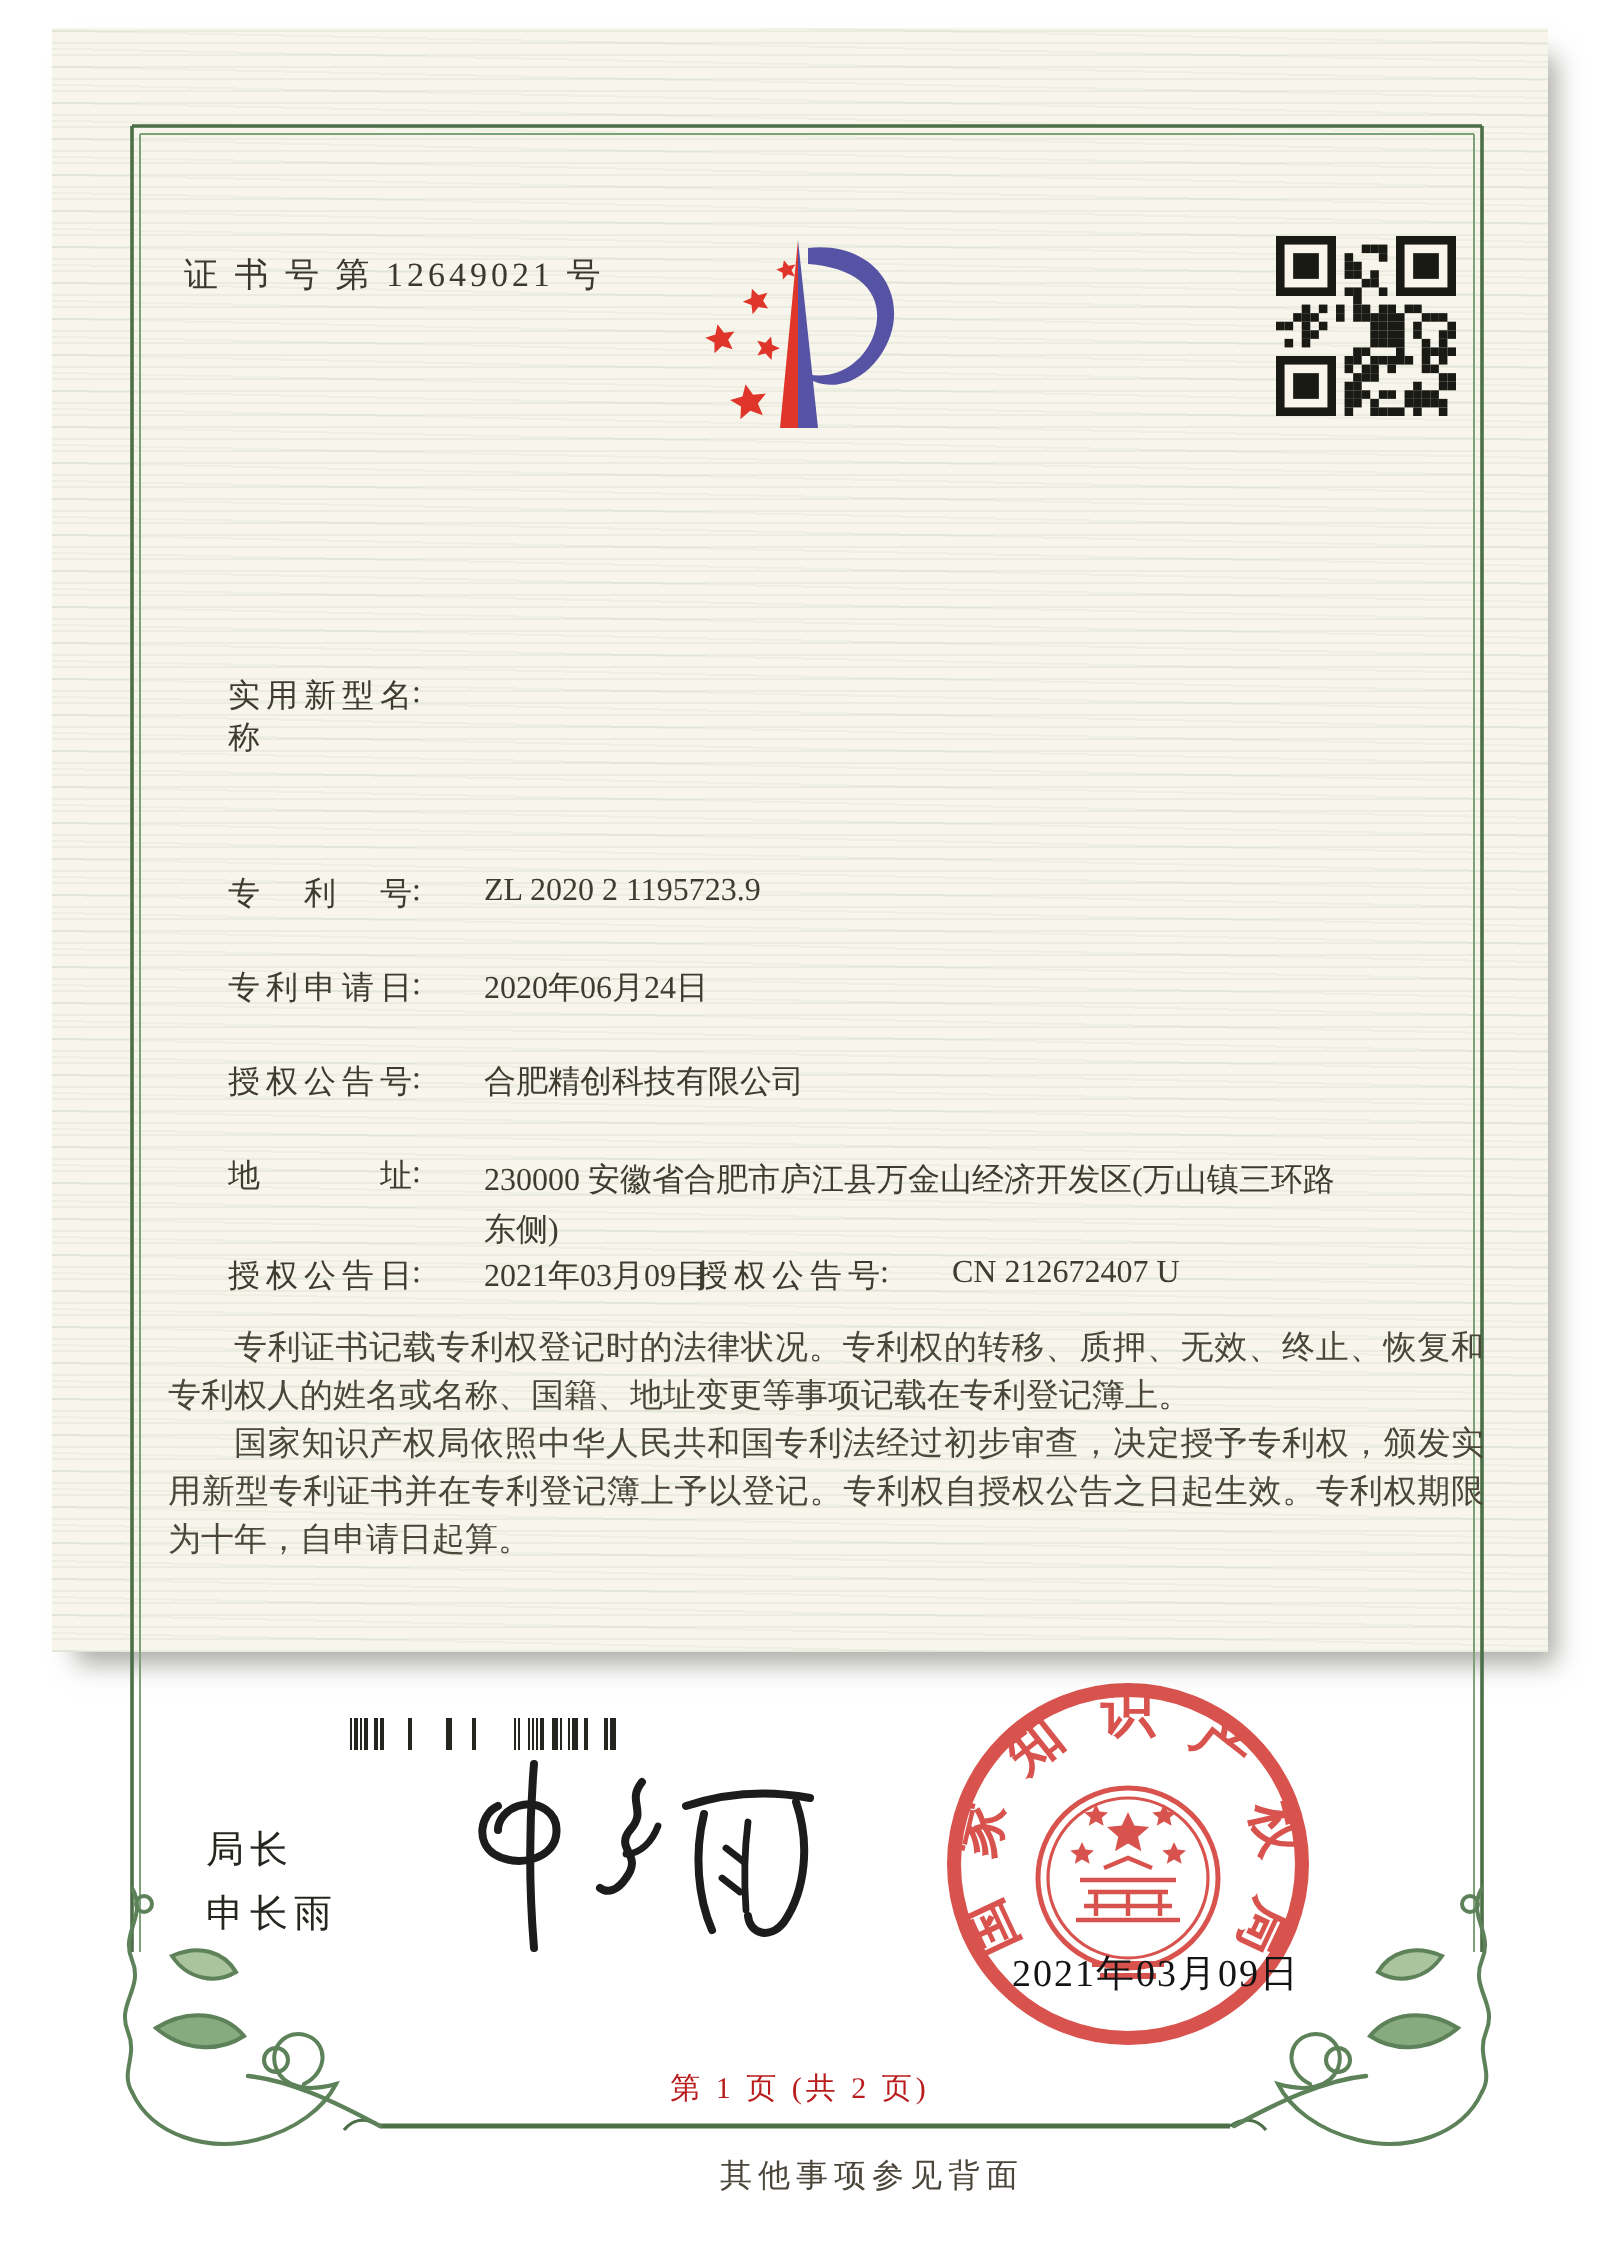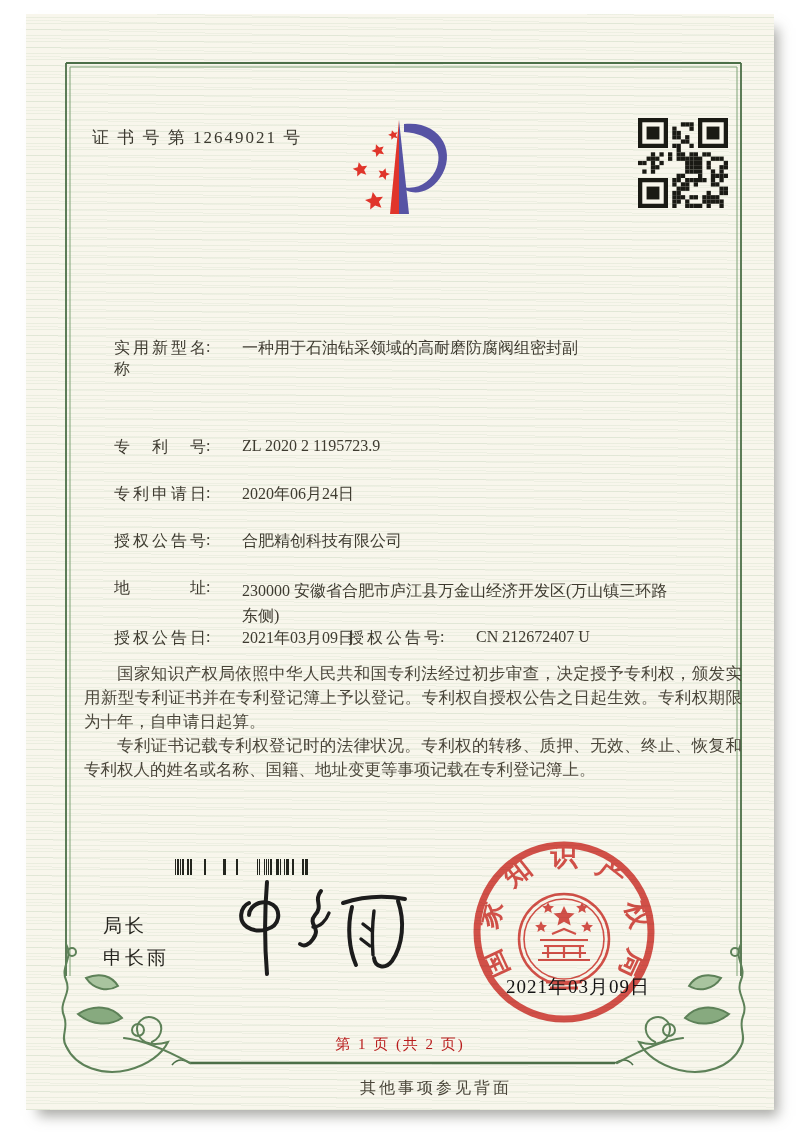--- a/index.html
+++ b/index.html
@@ -2,21 +2,21 @@
 <html><head>
 <meta charset="utf-8">
 <style>
   html,body{margin:0;padding:0;}
   body{
     width:800px;height:1132px;position:relative;background:#ffffff;
     font-family:"Liberation Serif","DejaVu Serif",serif;
     overflow:hidden;
   }
   .page{
-    position:absolute;left:26px;top:14px;width:748px;height:1096px;
+    position:absolute;left:26px;top:14px;width:748px;height:812px;
     background:#f8f6ec;
     box-shadow:8px 10px 12px -4px rgba(100,100,92,.55);
   }
   
   .page::before{
     content:"";position:absolute;inset:0;pointer-events:none;
     background:
       repeating-linear-gradient(0deg, rgba(146,180,140,.14) 0 1px, transparent 1px 6px),
       repeating-linear-gradient(1.2deg, rgba(146,180,140,.10) 0 1px, transparent 1px 9px);
   }
@@ -236,21 +236,20 @@
       <rect x="15" y="1" width="5" height="5" fill="#f8f6ec"></rect>
       <rect x="16" y="2" width="3" height="3" fill="#1a1a14"></rect>
       <rect x="0" y="14" width="7" height="7" fill="#1a1a14"></rect>
       <rect x="1" y="15" width="5" height="5" fill="#f8f6ec"></rect>
       <rect x="2" y="16" width="3" height="3" fill="#1a1a14"></rect>
     </svg>
 
 
   <div class="row" style="top:324px">
     <span class="lab">实用新型名称</span><span class="colon">:</span>
-    <span class="val">一种用于石油钻采领域的高耐磨防腐阀组密封副</span>
   </div>
   <div class="row" style="top:423px">
     <span class="lab">专利号</span><span class="colon">:</span>
     <span class="val">ZL 2020 2 1195723.9</span>
   </div>
   <div class="row" style="top:470px">
     <span class="lab">专利申请日</span><span class="colon">:</span>
     <span class="val">2020年06月24日</span>
   </div>
   <div class="row" style="top:517px">
@@ -264,22 +263,22 @@
   <div class="row" style="top:614px">
     <span class="lab">授权公告日</span><span class="colon">:</span>
     <span class="val">2021年03月09日</span>
     <span class="pair2">
       <span class="lab">授权公告号</span><span class="colon">:</span>
       <span class="val2">CN 212672407 U</span>
     </span>
   </div>
 
   <div class="abs bodytext">
+    <p>专利证书记载专利权登记时的法律状况。专利权的转移、质押、无效、终止、恢复和专利权人的姓名或名称、国籍、地址变更等事项记载在专利登记簿上。</p>
     <p>国家知识产权局依照中华人民共和国专利法经过初步审查，决定授予专利权，颁发实用新型专利证书并在专利登记簿上予以登记。专利权自授权公告之日起生效。专利权期限为十年，自申请日起算。</p>
-    <p>专利证书记载专利权登记时的法律状况。专利权的转移、质押、无效、终止、恢复和专利权人的姓名或名称、国籍、地址变更等事项记载在专利登记簿上。</p>
   </div>
 
   <svg id="barcode" class="abs" style="left:137px;top:845px" width="150" height="16" viewBox="0 0 150 16">
       <rect x="12" y="0" width="1" height="16" fill="#23251e"></rect>
       <rect x="14" y="0" width="2" height="16" fill="#23251e"></rect>
       <rect x="17" y="0" width="1" height="16" fill="#23251e"></rect>
       <rect x="19" y="0" width="2" height="16" fill="#23251e"></rect>
       <rect x="24" y="0" width="2" height="16" fill="#23251e"></rect>
       <rect x="27" y="0" width="2" height="16" fill="#23251e"></rect>
       <rect x="41" y="0" width="2" height="16" fill="#23251e"></rect>

